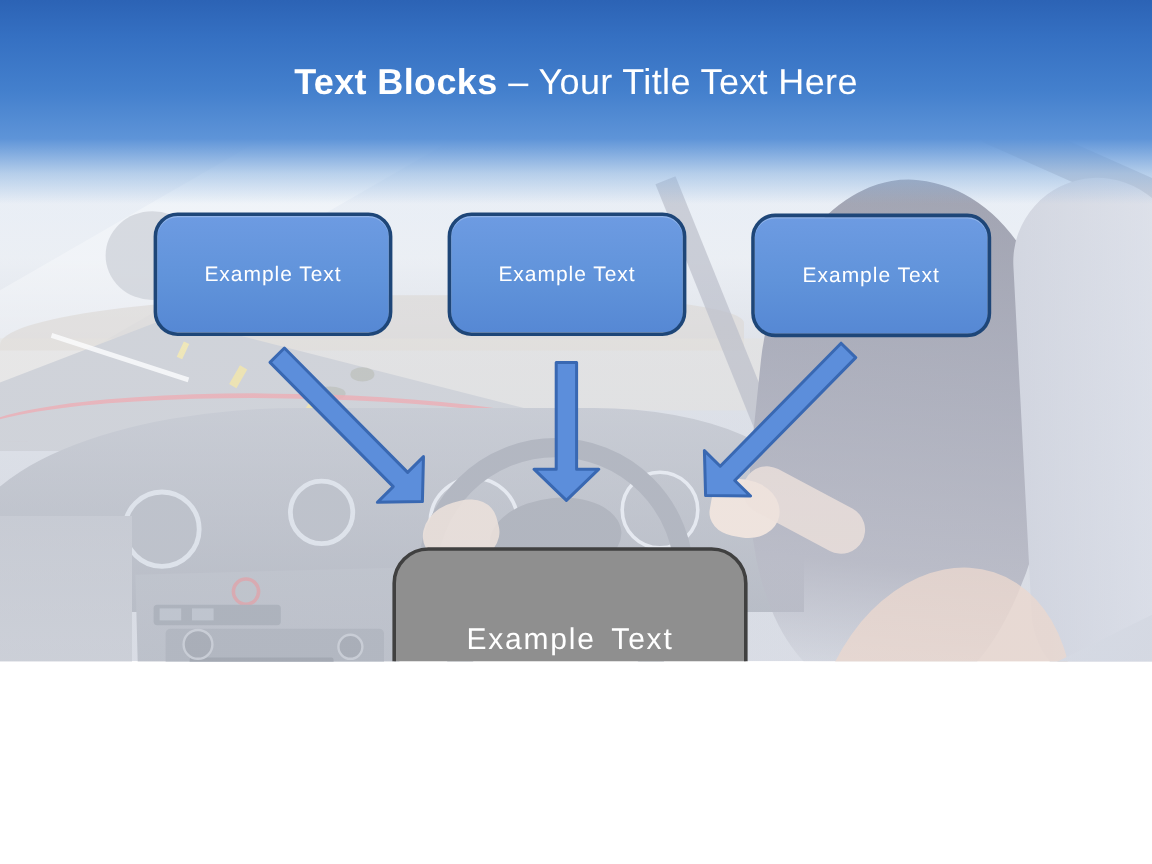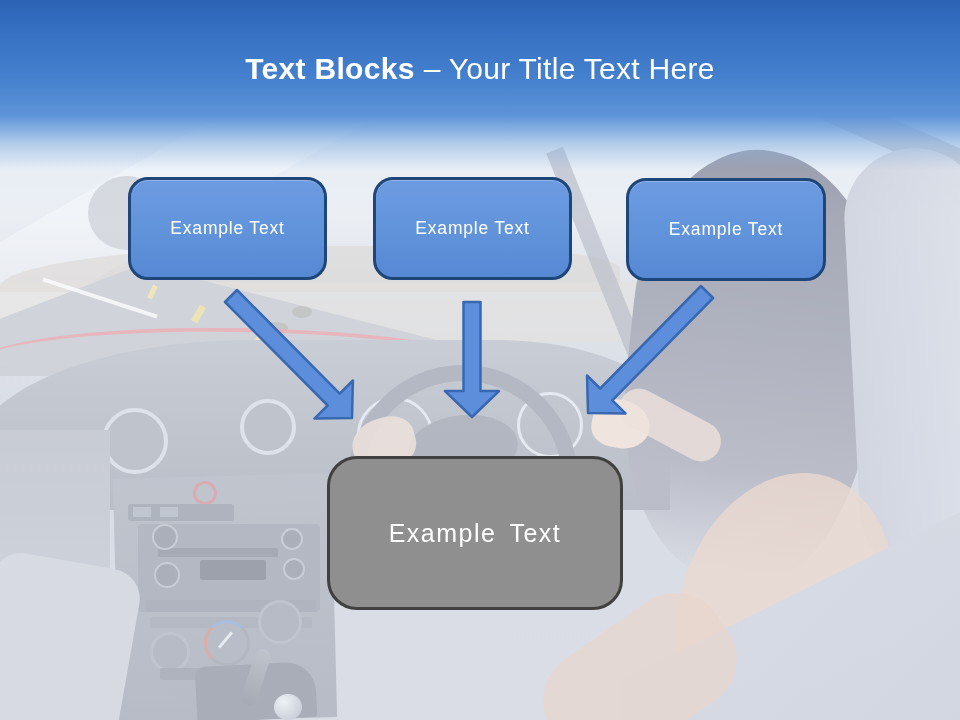--- a/index.html
+++ b/index.html
@@ -1,17 +1,17 @@
 <!DOCTYPE html>
 <html><head>
 <meta charset="utf-8">
 <style>
   html,body{margin:0;padding:0;background:#ffffff;}
   .slide{
-    position:relative;width:960px;height:720px;overflow:hidden;
+    position:relative;width:960px;height:551px;overflow:hidden;
     font-family:"Liberation Sans", sans-serif;
     text-decoration:underline;
   }
   .slide *{position:absolute;box-sizing:border-box;}
 
   
   .bg{inset:0;}
   .ph-base{inset:0;background:linear-gradient(180deg,#bcd2ec 0px,#cfdcee 90px,#dde6f1 150px,#e2e7ee 215px,#cdd2dc 290px,#c5cad5 430px,#c7cbd6 720px);}
   .ph-streak{left:-70px;top:150px;width:480px;height:80px;background:rgba(255,255,255,.35);transform:rotate(-30deg);border-radius:40px;}
   .ph-mountains{left:0;top:246px;width:620px;height:46px;background:#c9c2ba;opacity:.65;border-radius:50% 30% 0 0/90% 50% 0 0;}

